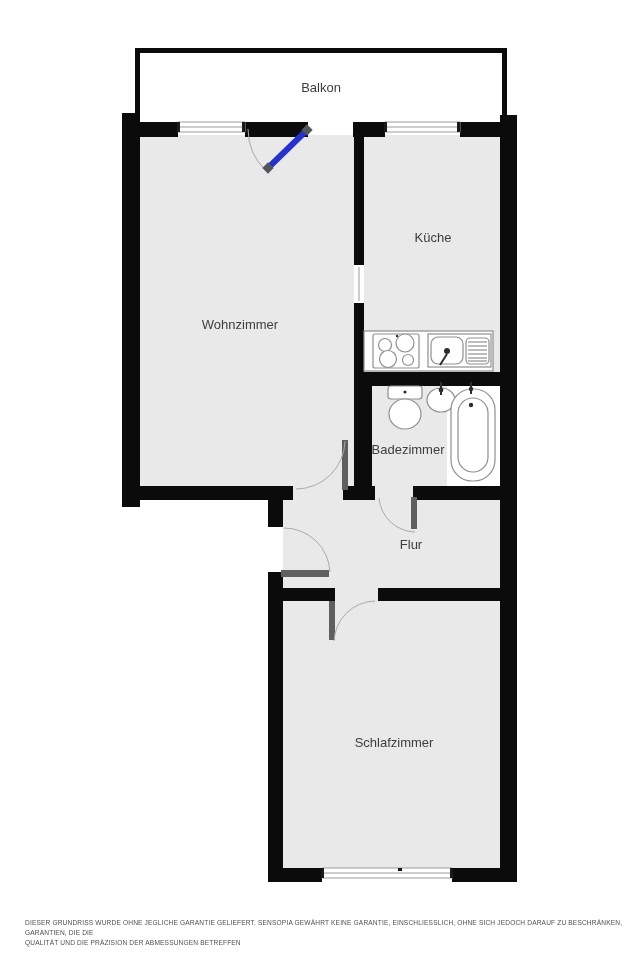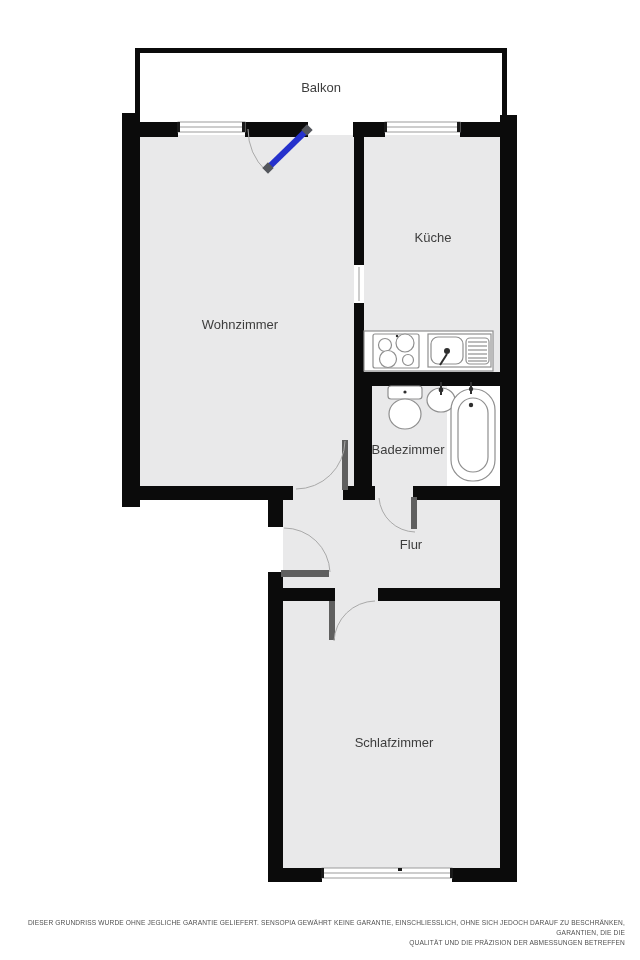--- a/index.html
+++ b/index.html
@@ -1,17 +1,17 @@
 <!DOCTYPE html>
 <html style="--wall: #0b0b0b; --room_fill: #e9e9ea; --door_leaf: #5f5f5f; --door_arc: #a9a9a9; --window_stroke: #9b9b9b; --fixture_stroke: #8f8f8f; --balcony_door_blue: #2531cc; --door_cap: #53565c; --label: #3d3d3d; --disclaimer: #4f4f4f;"><head>
 <meta charset="utf-8">
 <style>
   html,body{margin:0;padding:0;background:#fff;}
   .page{position:relative;width:640px;height:960px;background:#fff;overflow:hidden;
-        font-family:"Liberation Sans", sans-serif;text-align:right;}
+        font-family:"Liberation Sans", sans-serif;}
   svg{position:absolute;left:0;top:0;}
   .wall{fill:var(--wall);}
   .room{fill:var(--room_fill);}
   .whitebg{fill:#ffffff;}
   .win{fill:#ffffff;stroke:var(--window_stroke);stroke-width:1;}
   .wintick{fill:#1a1a1a;}
   .winline{stroke:var(--window_stroke);stroke-width:1;}
   .leaf{fill:var(--door_leaf);}
   .arc{fill:none;stroke:var(--door_arc);stroke-width:1;}
   .fix{fill:#ffffff;stroke:var(--fixture_stroke);stroke-width:1.2;}

